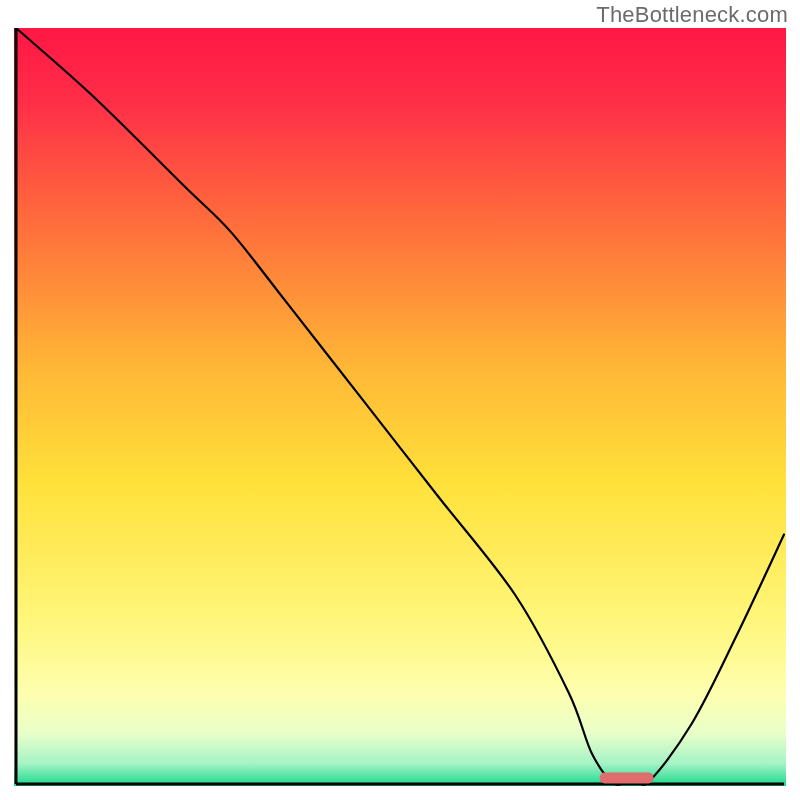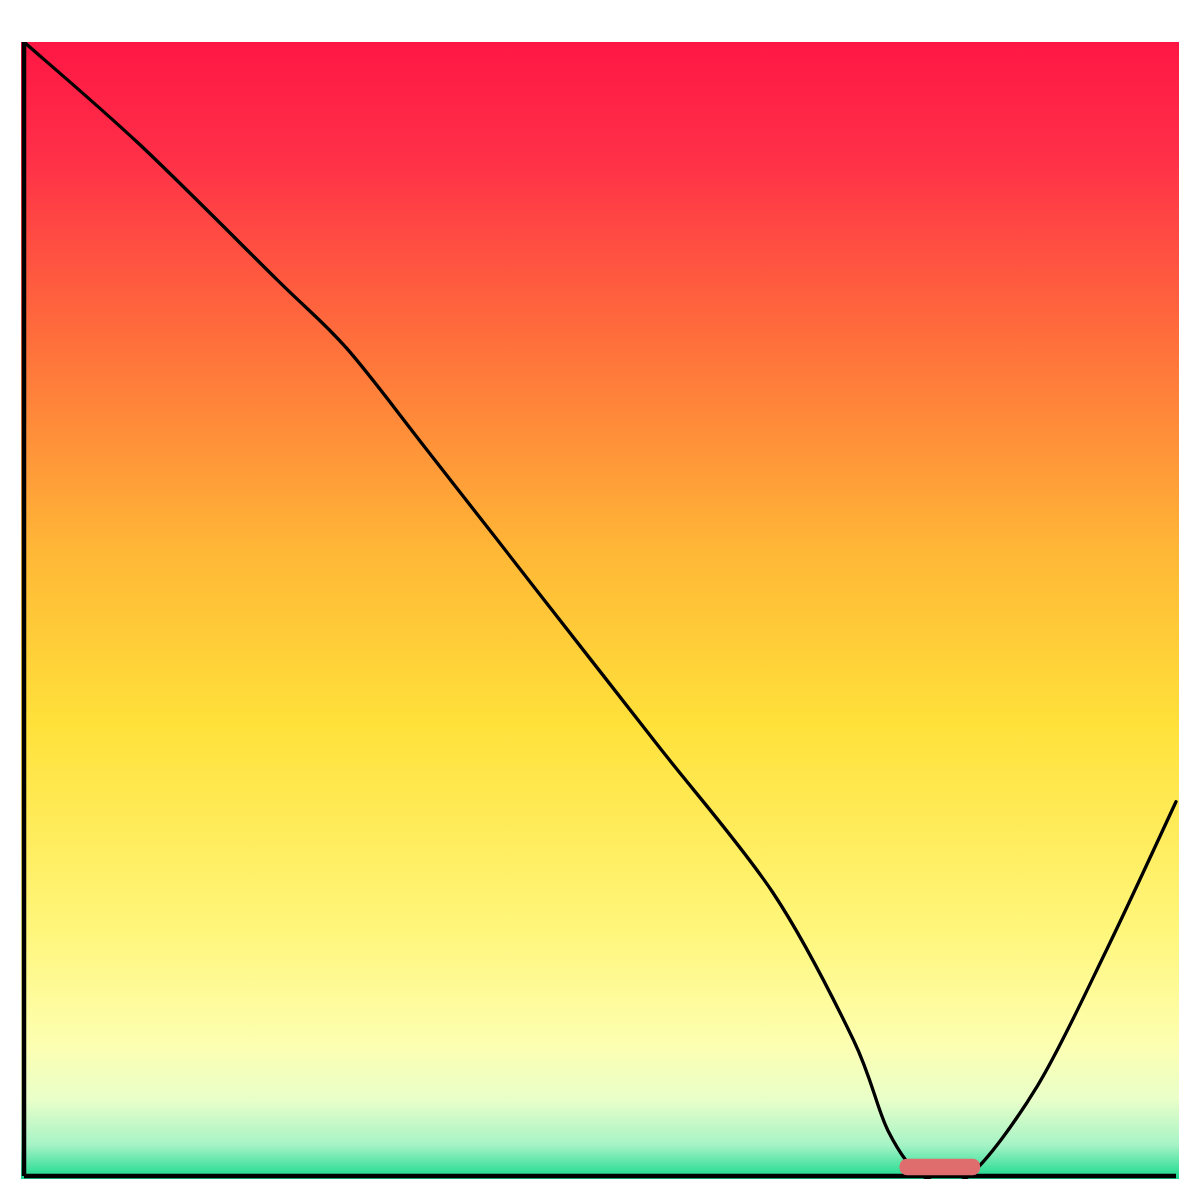--- a/index.html
+++ b/index.html
@@ -32,20 +32,21 @@
     height: 758px;
   }
   svg {
     display: block;
   }
 </style>
 </head>
 <body>
 
 <div class="container">
+  <div class="watermark">TheBottleneck.com</div>
 
   <div class="plot-frame">
     <svg id="chart-svg" width="772" height="758" viewBox="0 0 772 758">
       <defs>
         <linearGradient id="bg-grad" x1="0" y1="0" x2="0" y2="1">
             <stop offset="0%" stop-color="#ff1744"></stop>
             <stop offset="10%" stop-color="#ff2f48"></stop>
             <stop offset="25%" stop-color="#ff6a3c"></stop>
             <stop offset="45%" stop-color="#ffb836"></stop>
             <stop offset="60%" stop-color="#ffe13a"></stop>

